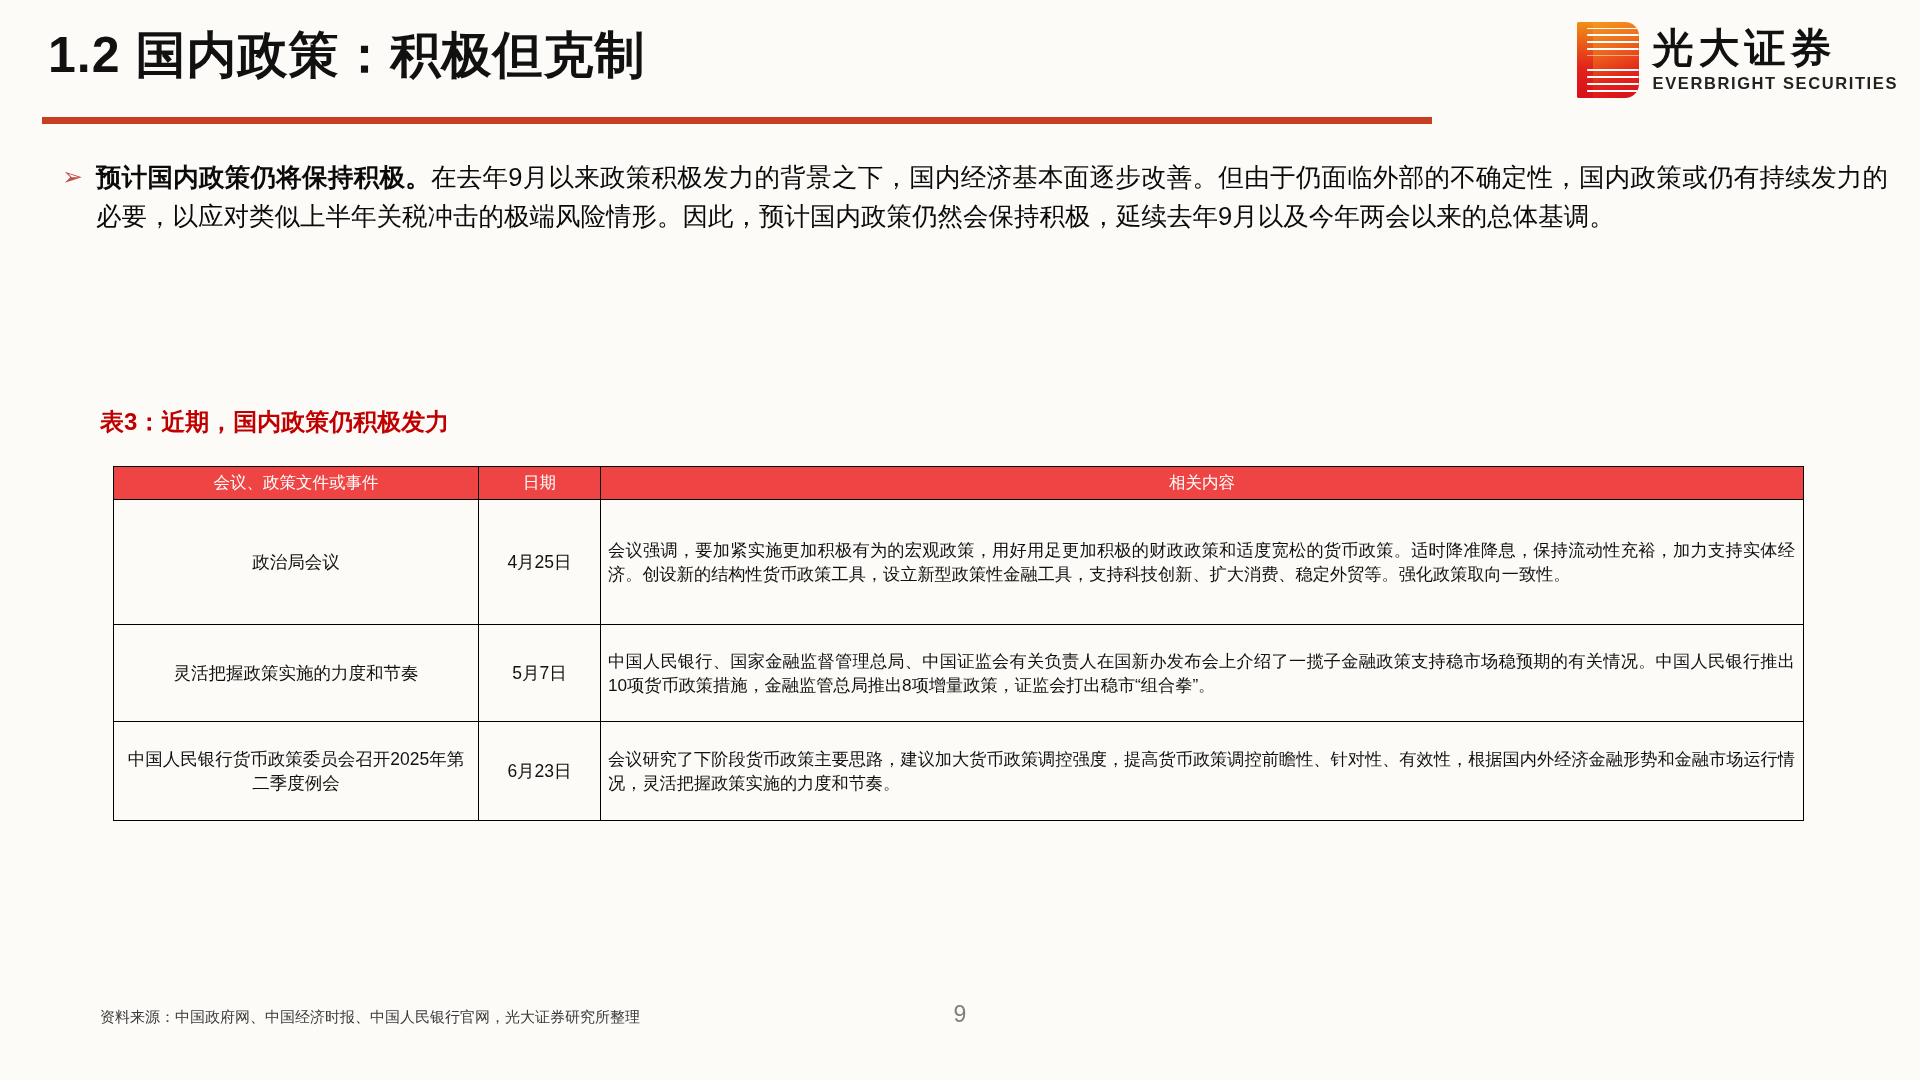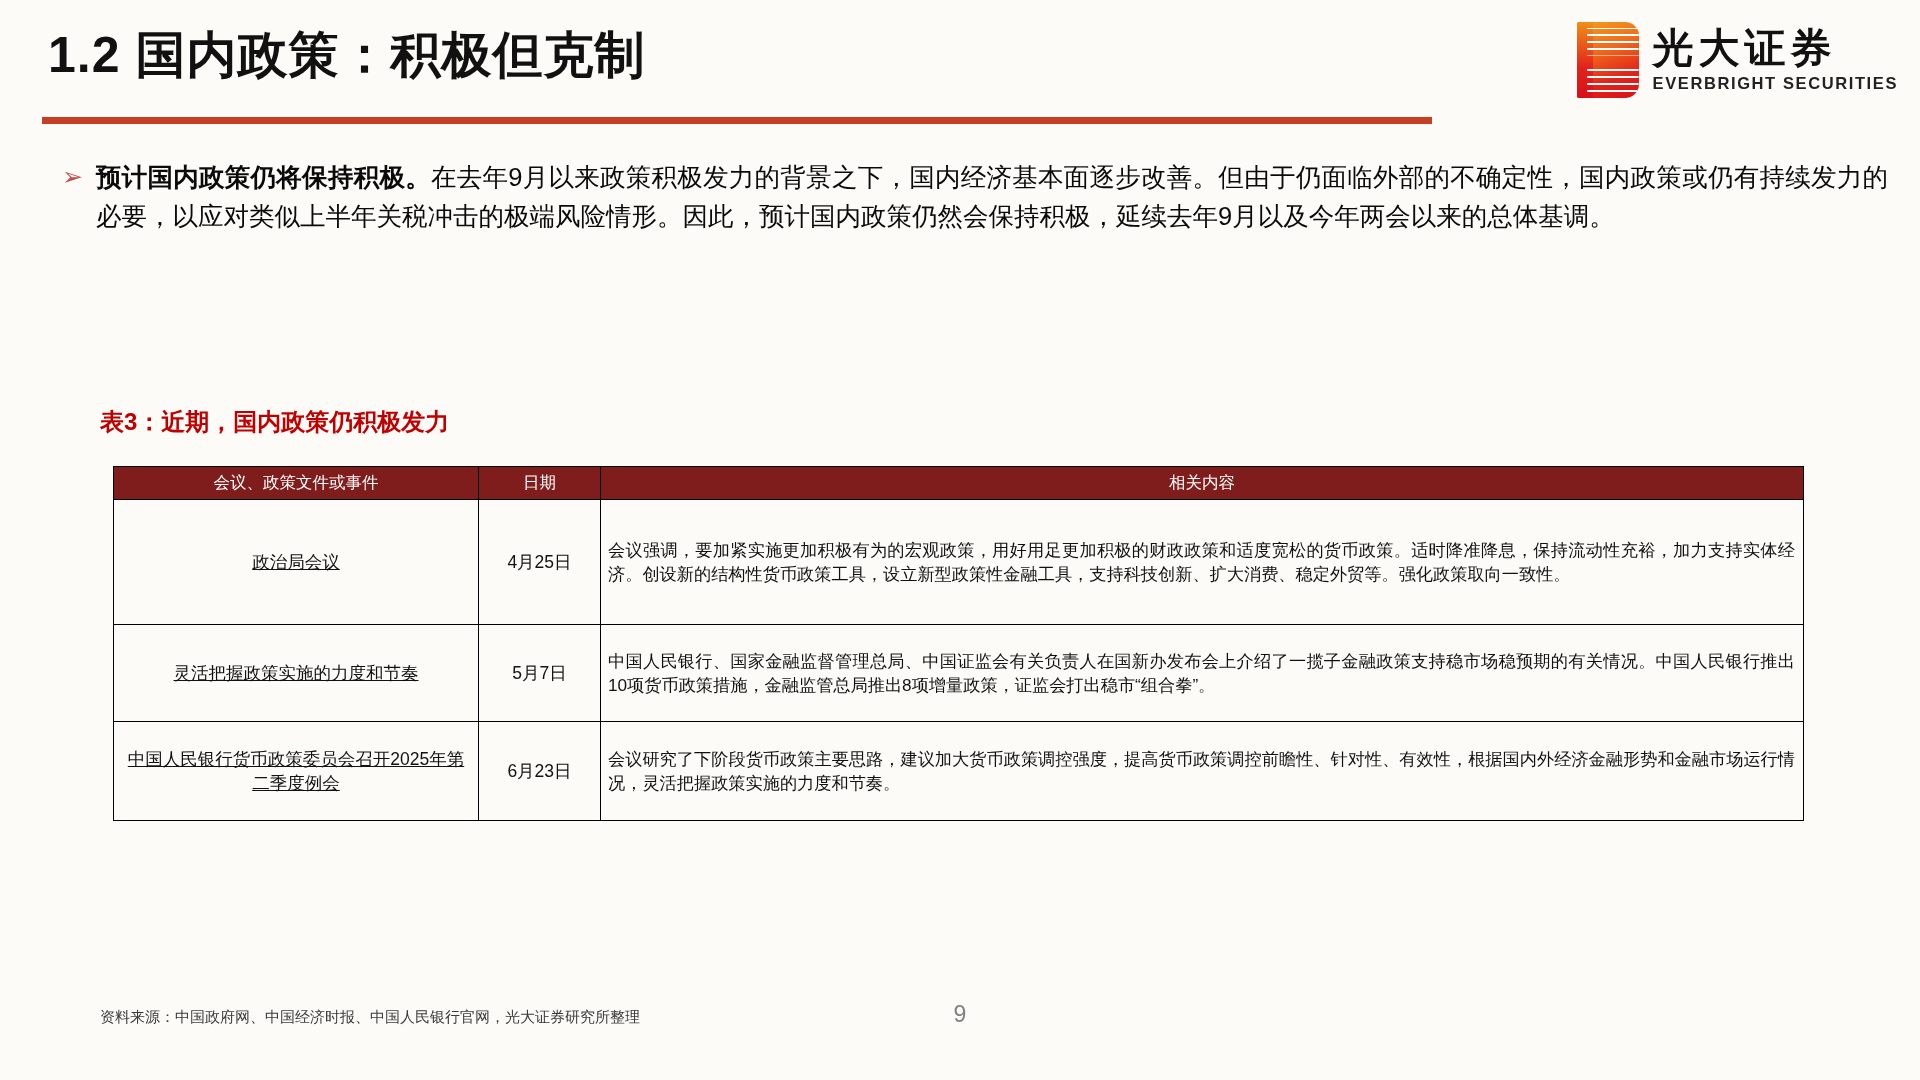--- a/index.html
+++ b/index.html
@@ -135,40 +135,39 @@
     width: 1690px;
     border-collapse: collapse;
     table-layout: fixed;
   }
   .policy-table th,
   .policy-table td {
     border: 1.6px solid #000000;
     vertical-align: middle;
   }
   .policy-table thead th {
-    background: #7f1d1d;
+    background: #ef4444;
     color: #FFFFFF;
     font-size: 16.5px;
     font-weight: normal;
     height: 28px;
     padding: 2px 12px;
     text-align: center;
     border-color: #000000;
   }
   .col-event   { width: 365px; }
   .col-date    { width: 122px; }
   .col-content { width: 1203px; }
 
   .policy-table td.cell-event {
     text-align: center;
     font-size: 17.5px;
     line-height: 1.38;
     padding: 0 12px;
     color: #111111;
-    text-decoration: underline;
   }
   .policy-table td.cell-date {
     text-align: center;
     font-size: 17.5px;
     padding: 8px 20px;
     color: #111111;
   }
   .policy-table td.cell-content {
     text-align: justify;
     font-size: 17.2px;

